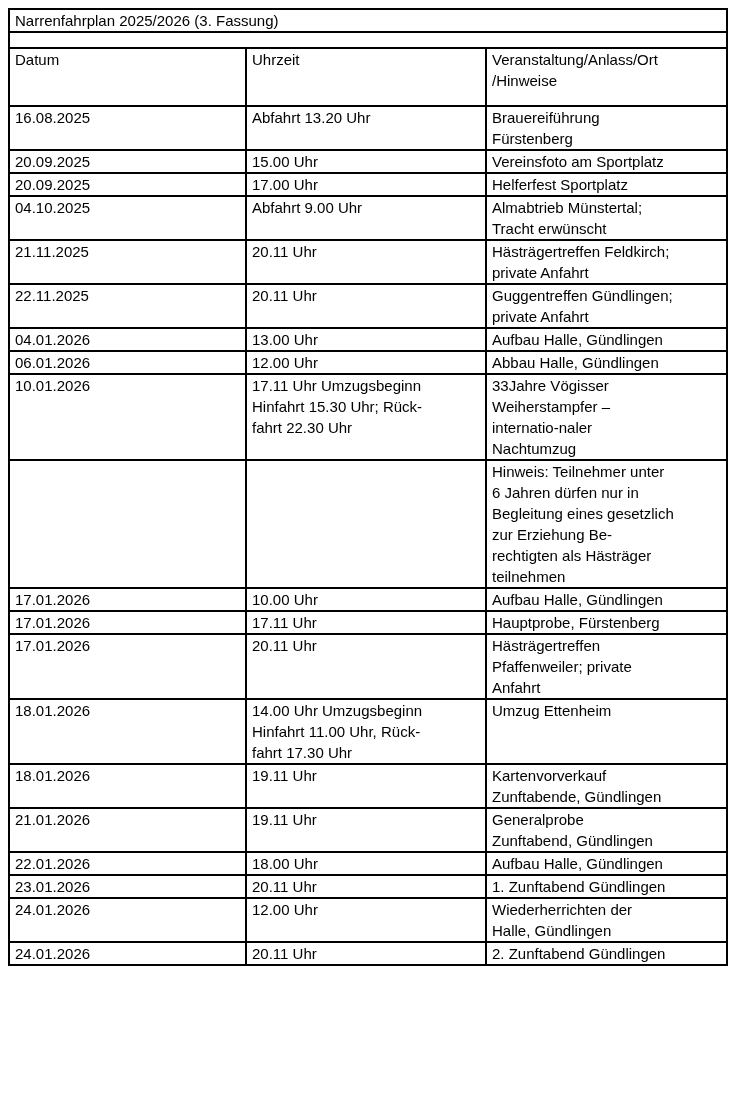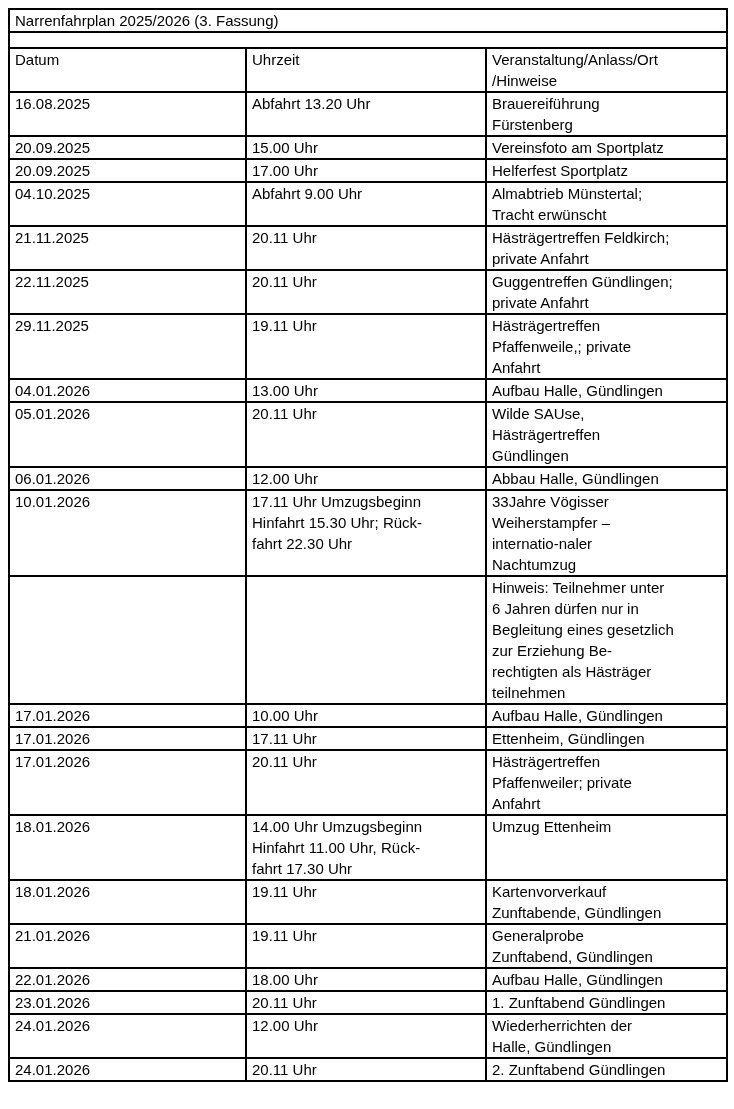--- a/index.html
+++ b/index.html
@@ -41,21 +41,21 @@
     padding: 1px 5px;
   }
   tr.spacer-row td {
     height: 14px;
   }
   th.head-cell {
     font-weight: normal;
     padding-top: 1px;
     padding-bottom: 1px;
   }
-  th.head-cell.h3 { padding-bottom: 0; }
+  th.head-cell.h3 { padding-bottom: 14px; }
   td.cell {
     padding-top: 1px;
     padding-bottom: 1px;
   }
 </style>
 </head>
 <body>
 
 <div class="page">
   <table class="fahrplan">
@@ -113,42 +113,28 @@
 private Anfahrt</td>
         </tr>
 
         <tr>
           <td class="cell">22.11.2025</td>
           <td class="cell">20.11 Uhr</td>
           <td class="cell">Guggentreffen Gündlingen;
 private Anfahrt</td>
         </tr>
 
-        <tr>
-          <td class="cell">29.11.2025</td>
-          <td class="cell">19.11 Uhr</td>
-          <td class="cell">Hästrägertreffen
-Pfaffenweile,; private
-Anfahrt</td>
-        </tr>
 
 
         <tr>
           <td class="cell">04.01.2026</td>
           <td class="cell">13.00 Uhr</td>
           <td class="cell">Aufbau Halle, Gündlingen</td>
         </tr>
 
-        <tr>
-          <td class="cell">05.01.2026</td>
-          <td class="cell">20.11 Uhr</td>
-          <td class="cell">Wilde SAUse,
-Hästrägertreffen
-Gündlingen</td>
-        </tr>
 
         <tr>
           <td class="cell">06.01.2026</td>
           <td class="cell">12.00 Uhr</td>
           <td class="cell">Abbau Halle, Gündlingen</td>
         </tr>
 
         <tr>
           <td class="cell">10.01.2026</td>
           <td class="cell">17.11 Uhr Umzugsbeginn
@@ -173,21 +159,21 @@
 
         <tr>
           <td class="cell">17.01.2026</td>
           <td class="cell">10.00 Uhr</td>
           <td class="cell">Aufbau Halle, Gündlingen</td>
         </tr>
 
         <tr>
           <td class="cell">17.01.2026</td>
           <td class="cell">17.11 Uhr</td>
-          <td class="cell">Ettenheim, Gündlingen</td>
+          <td class="cell">Hauptprobe, Fürstenberg</td>
         </tr>
 
         <tr>
           <td class="cell">17.01.2026</td>
           <td class="cell">20.11 Uhr</td>
           <td class="cell">Hästrägertreffen
 Pfaffenweiler; private
 Anfahrt</td>
         </tr>
 

